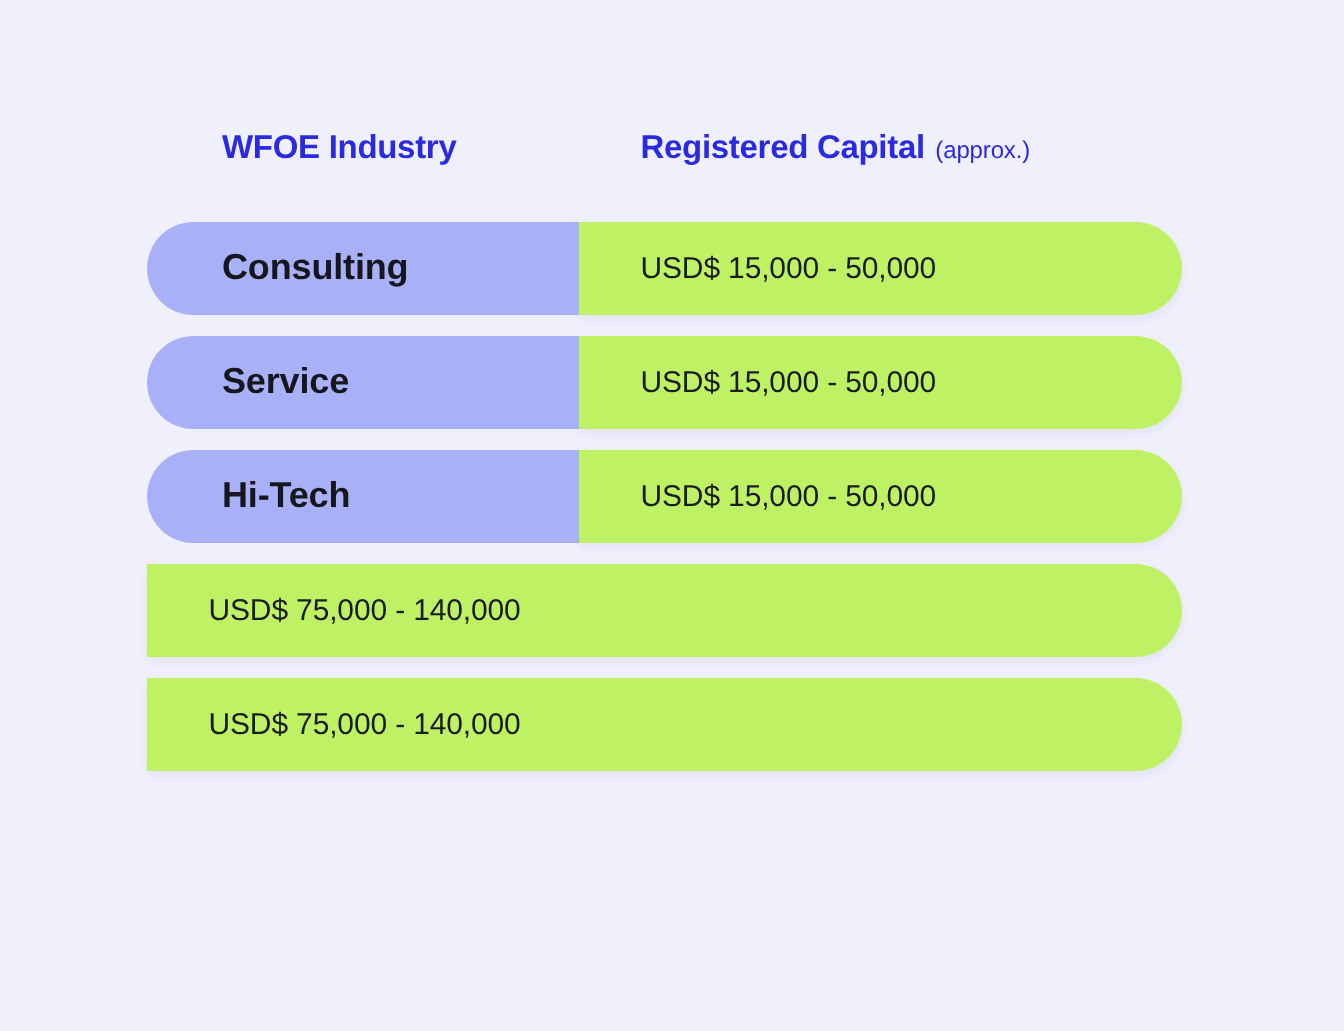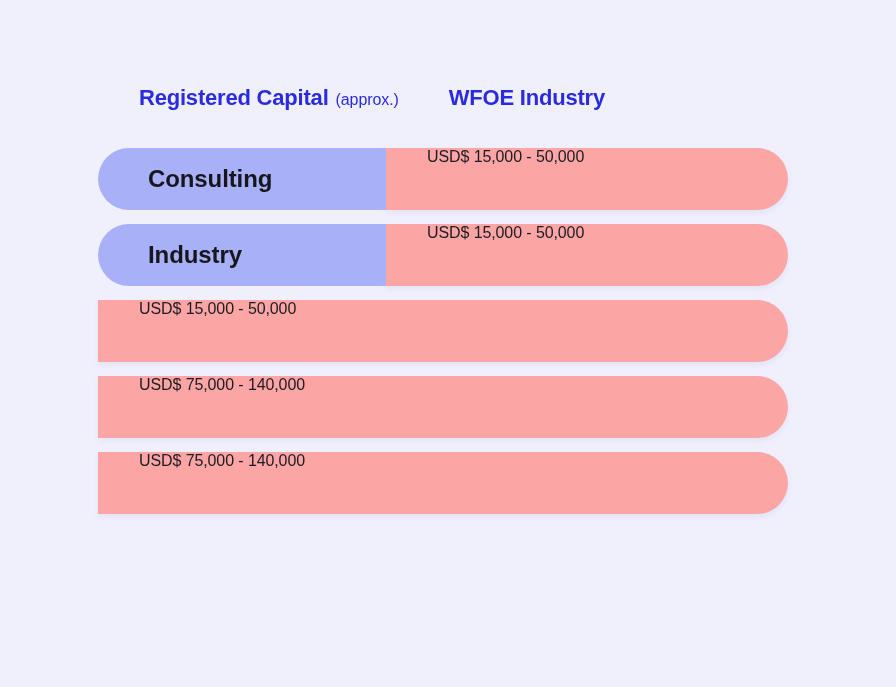--- a/index.html
+++ b/index.html
@@ -86,69 +86,72 @@
     font-weight: bold;
     color: #16161c;
     letter-spacing: -0.1px;
     white-space: nowrap;
   }
   .cell-capital {
     position: relative;
     z-index: 1;
     flex: 1;
     box-sizing: border-box;
-    background: #fca5a5;
+    background: #bef264;
     border-radius: 0 31px 31px 0;
     box-shadow: 0 3px 7px rgba(120,120,190,0.11);
     display: flex;
-    align-items: flex-start;
+    align-items: center;
     padding-left: 41px;
-    font-size: 16px;
+    font-size: 20px;
     font-weight: normal;
     color: #1b1b22;
     letter-spacing: -0.1px;
     white-space: nowrap;
   }
 </style>
 </head>
 <body>
 
 <div class="canvas">
 
   <div class="table-header">
+    <div class="th th-industry">
+      <span class="th-main">WFOE Industry</span>
+    </div>
     <div class="th th-capital">
       <span class="th-main">Registered Capital</span>
       <span class="th-sub">(approx.)</span>
-    </div>
-    <div class="th th-industry">
-      <span class="th-main">WFOE Industry</span>
     </div>
   </div>
 
   <div class="rows">
 
     <div class="row">
       <div class="cell-industry">
         <span>Consulting</span>
       </div>
       <div class="cell-capital">
         <span>USD$ 15,000 - 50,000</span>
       </div>
     </div>
 
     <div class="row">
       <div class="cell-industry">
-        <span>Industry</span>
+        <span>Service</span>
       </div>
       <div class="cell-capital">
         <span>USD$ 15,000 - 50,000</span>
       </div>
     </div>
 
     <div class="row">
+      <div class="cell-industry">
+        <span>Hi-Tech</span>
+      </div>
       <div class="cell-capital">
         <span>USD$ 15,000 - 50,000</span>
       </div>
     </div>
 
     <div class="row">
       <div class="cell-capital">
         <span>USD$ 75,000 - 140,000</span>
       </div>
     </div>

